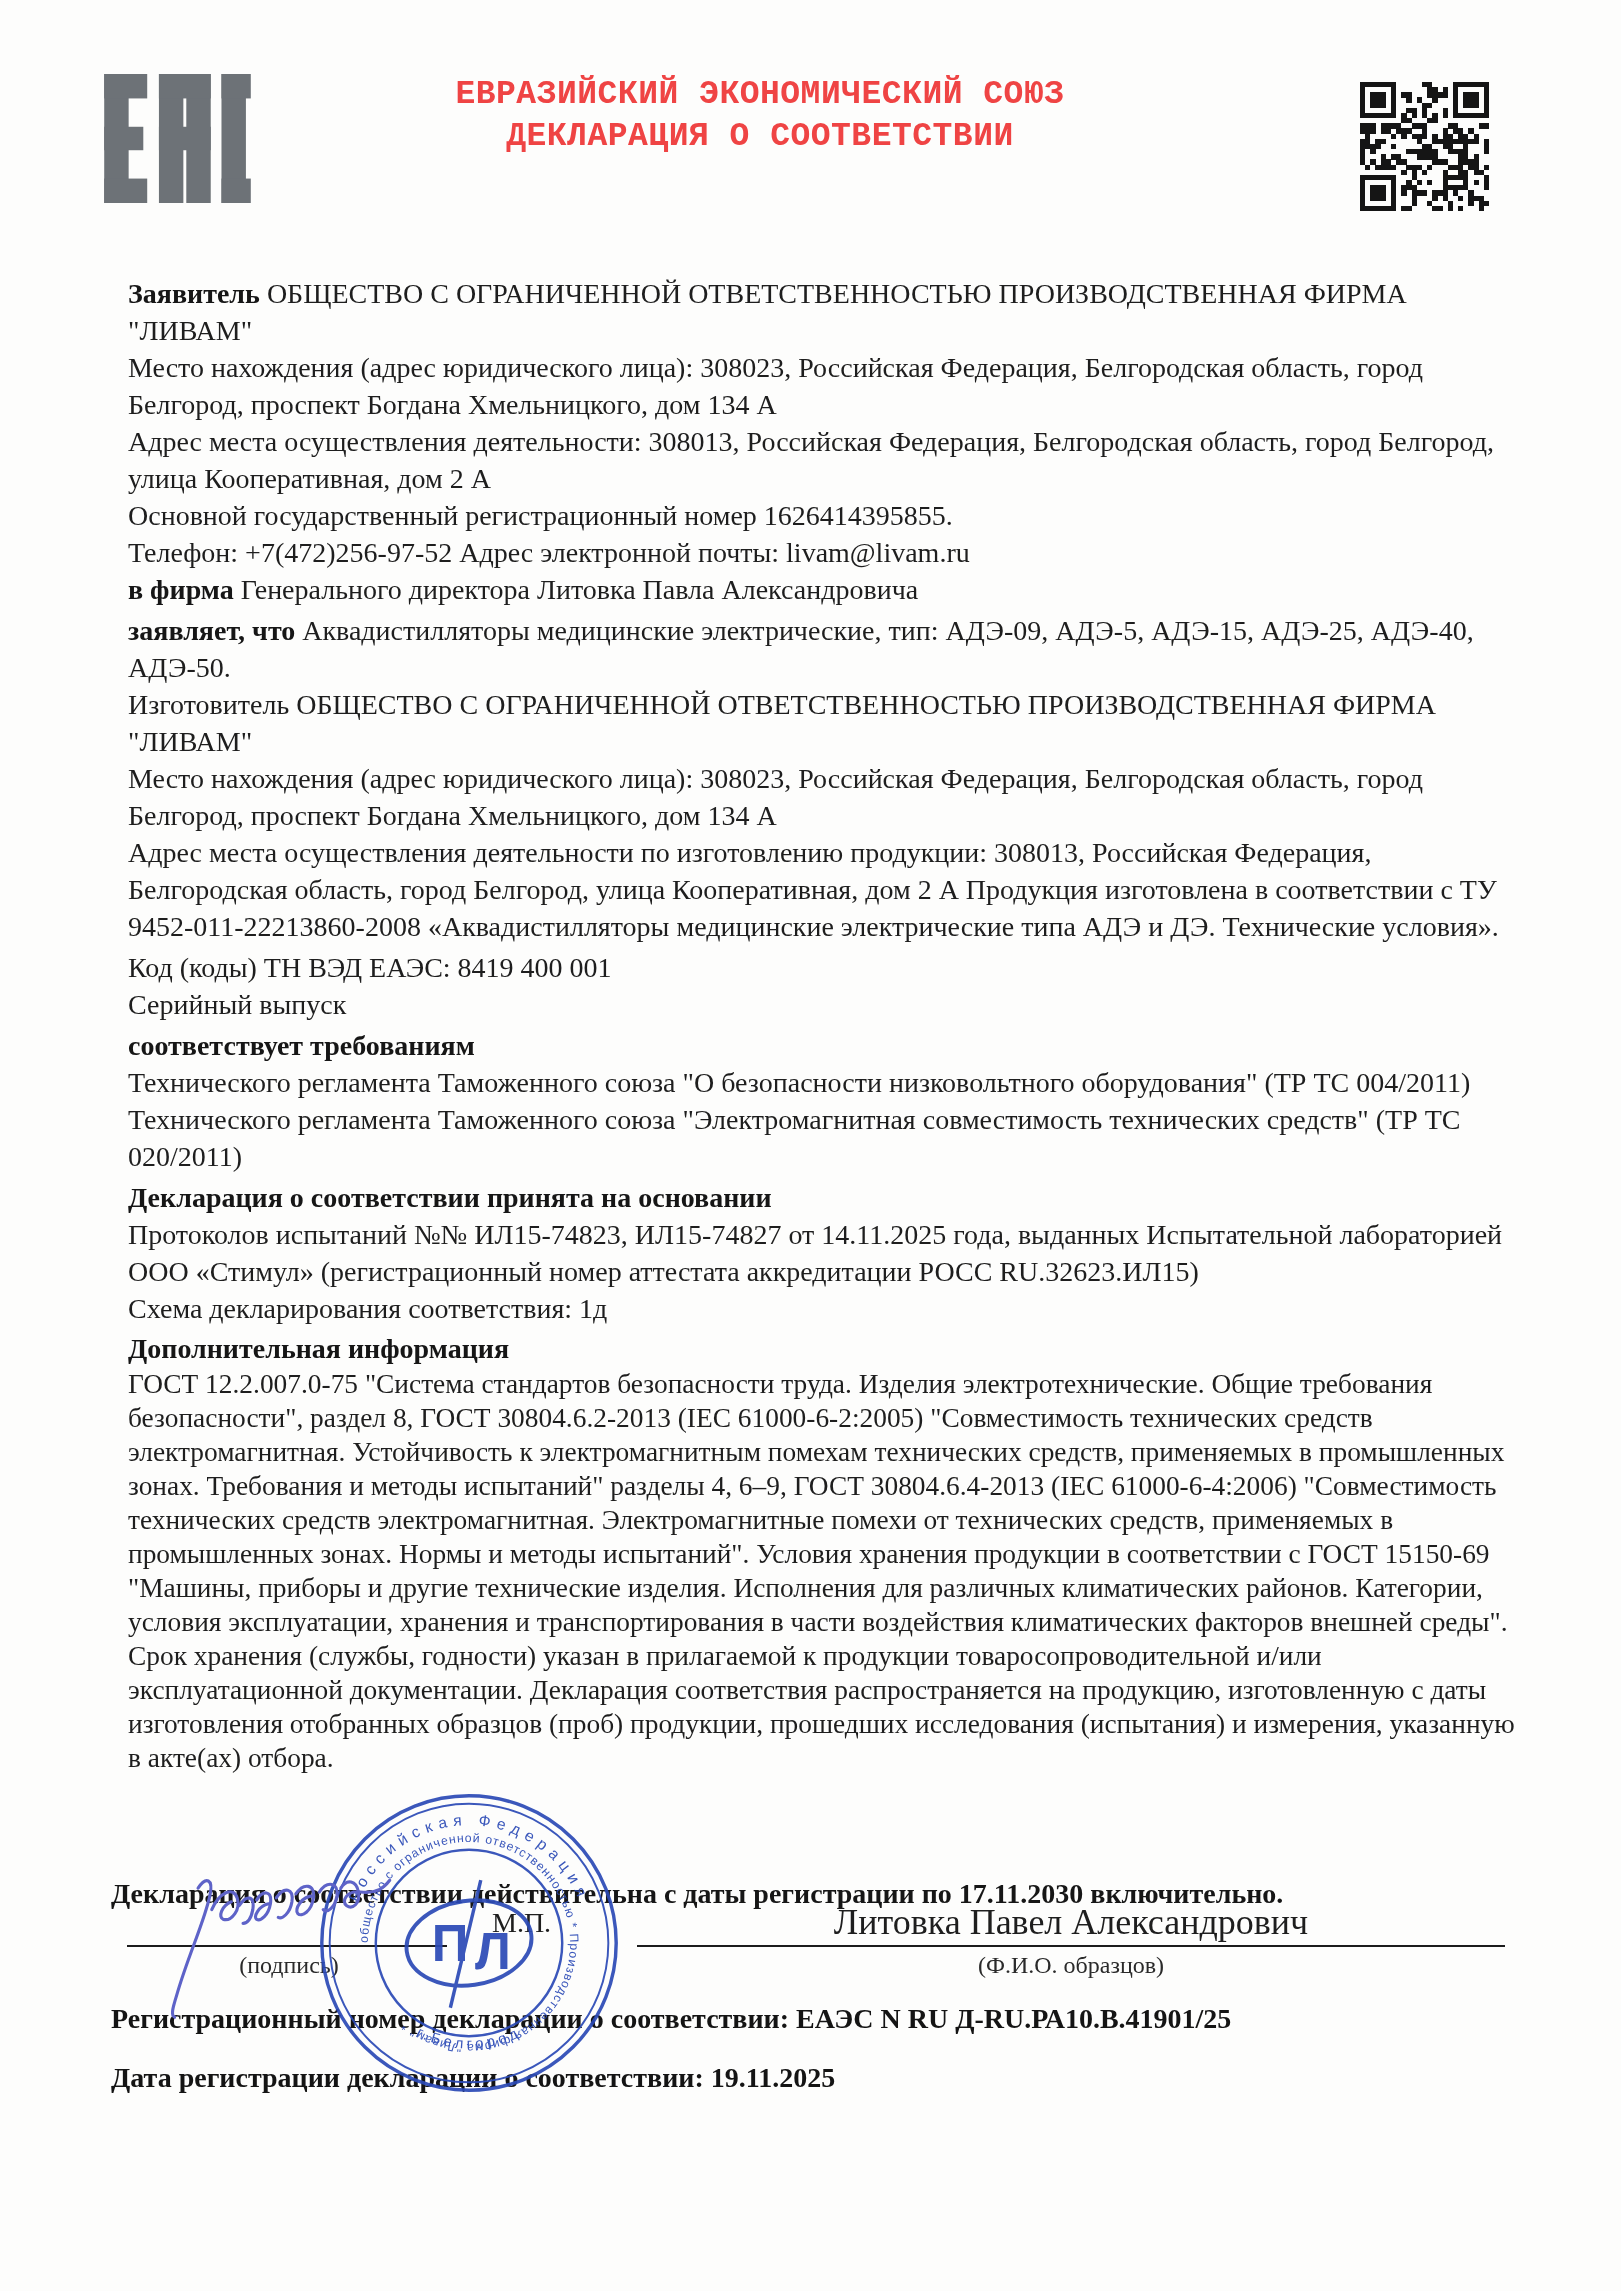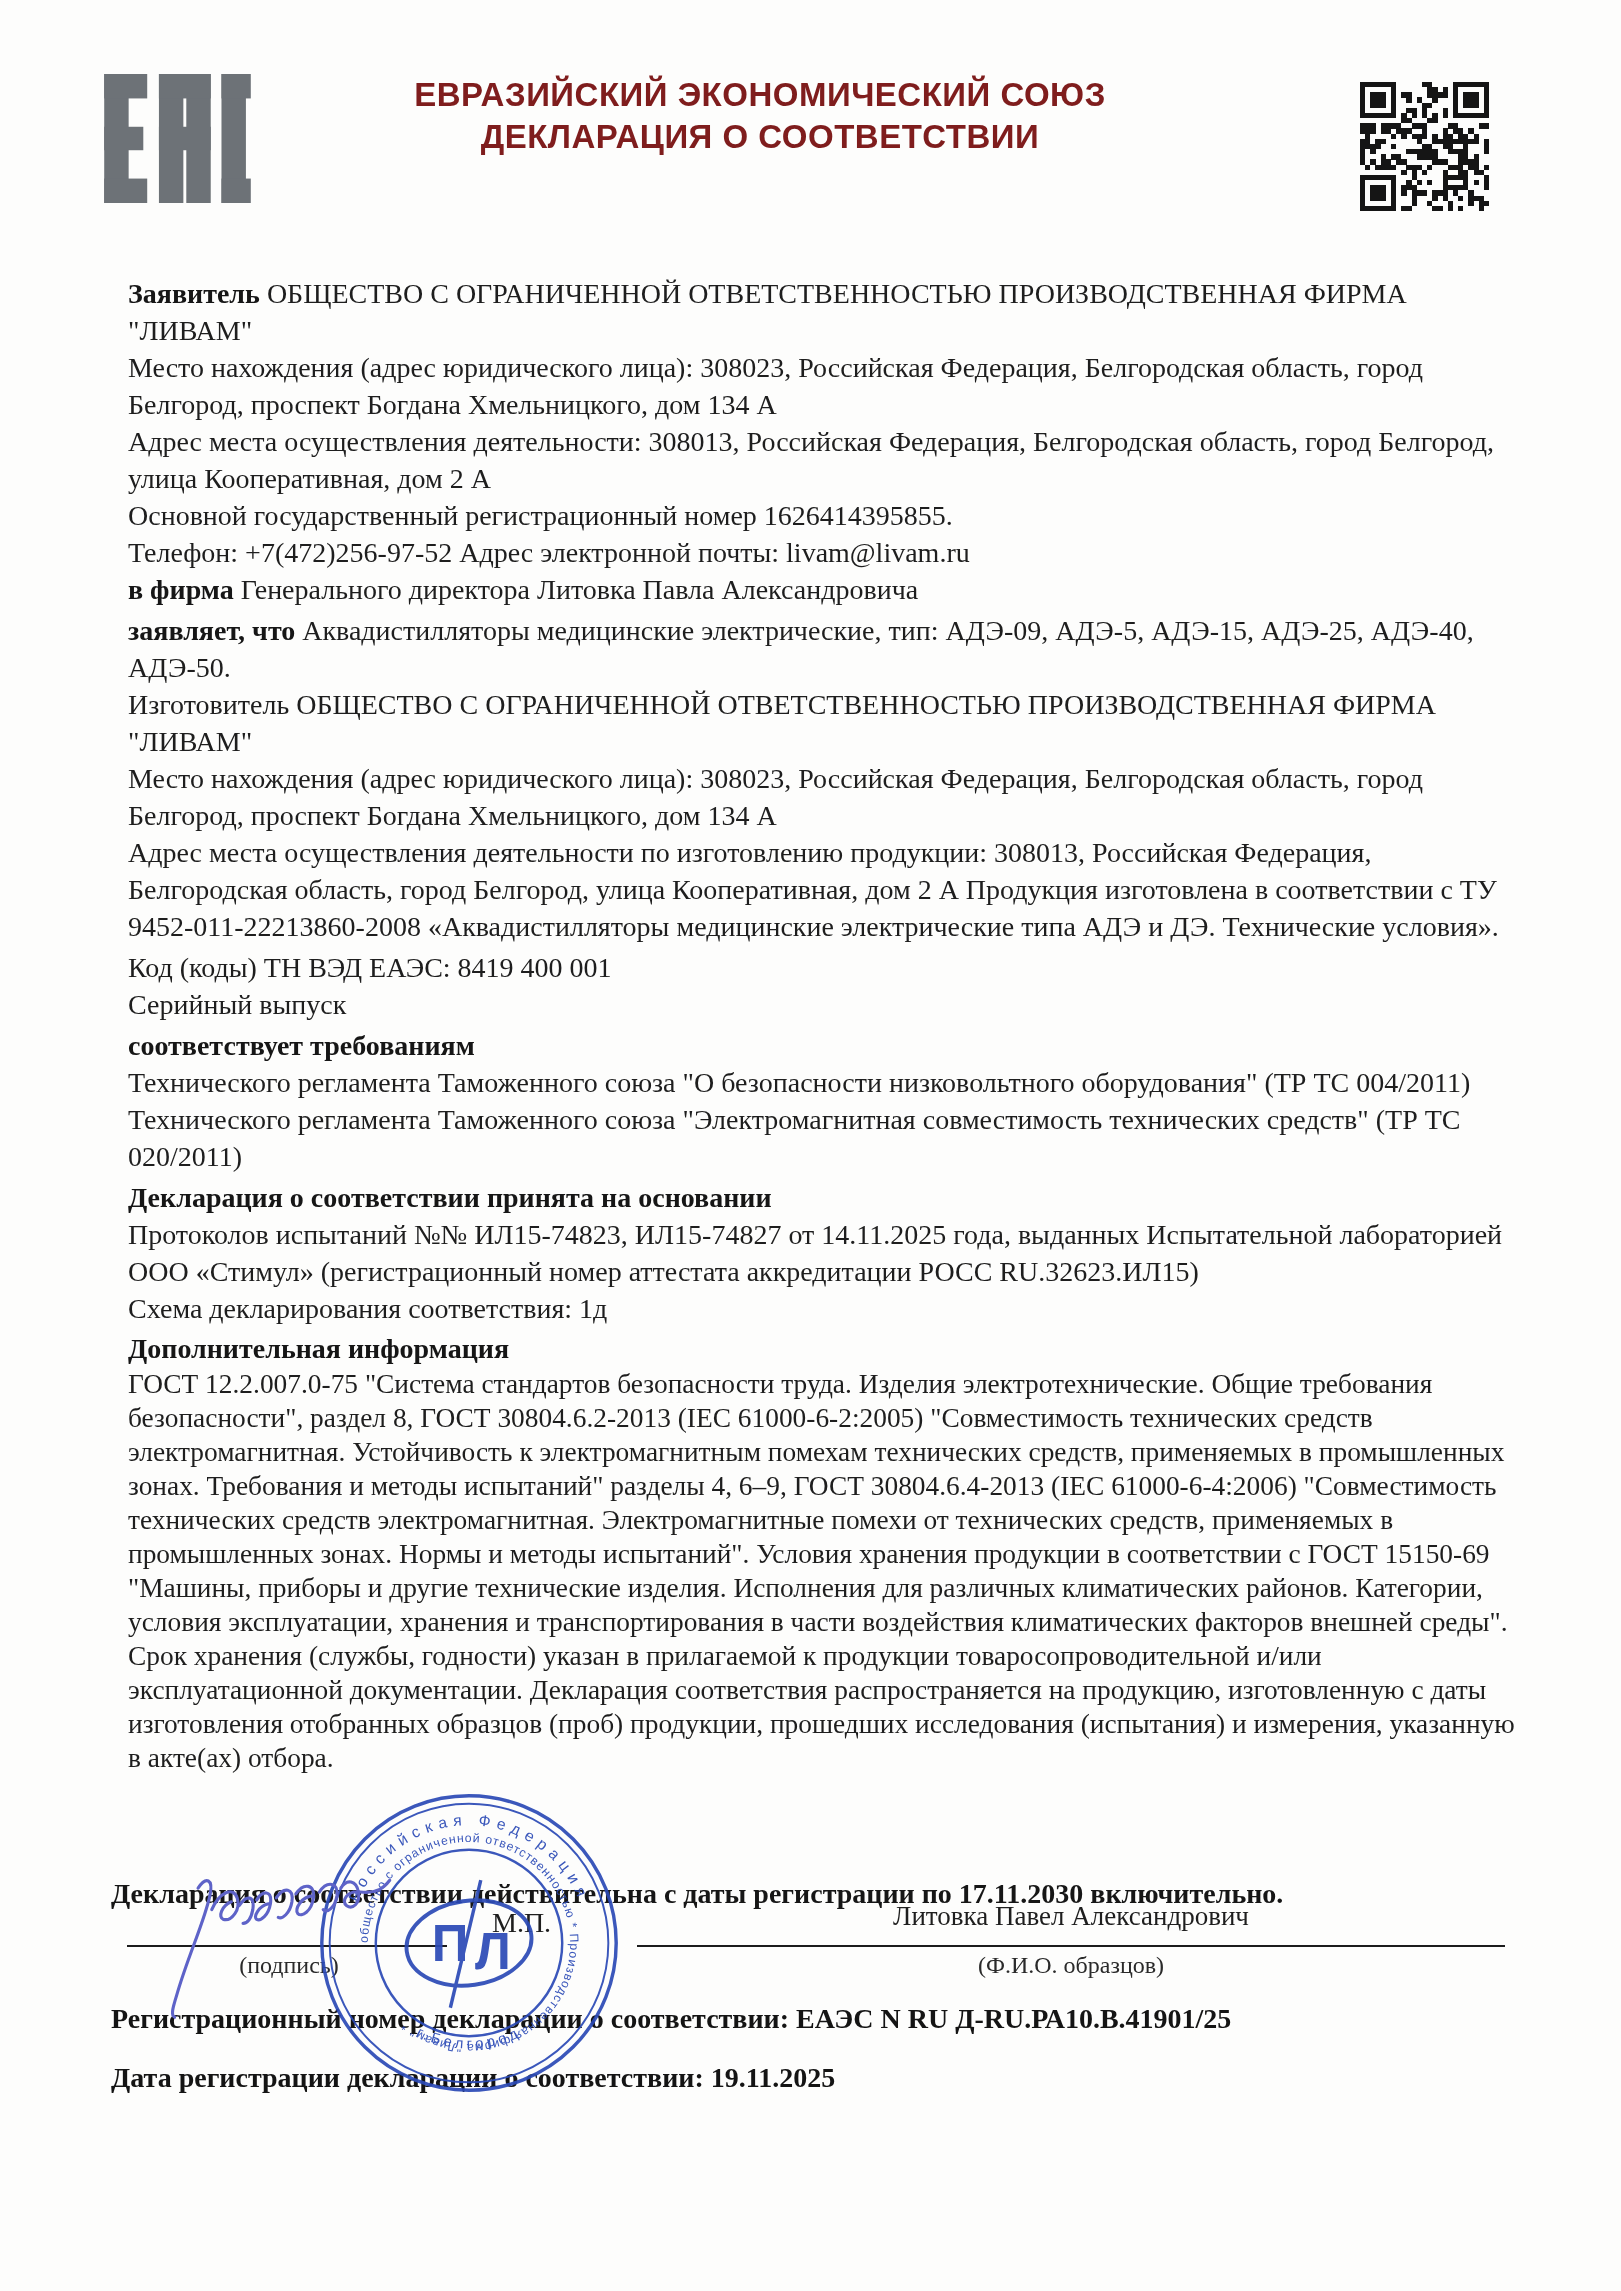--- a/index.html
+++ b/index.html
@@ -5,42 +5,42 @@
   html,body{margin:0;padding:0;}
   body{
     width:1621px;height:2292px;position:relative;background:#fdfdfc;
     font-family:"Liberation Serif", serif;color:#1e1e1e;overflow:hidden;
   }
   .page{position:absolute;inset:0;}
   
   .eac-logo{position:absolute;left:104px;top:74px;width:147px;height:129px;}
   .title{
     position:absolute;left:255px;top:74px;width:1010px;text-align:center;
-    font-family:Liberation Sans, sans-serif;font-weight:bold;
-    font-size:33px;line-height:42px;color:#7f1d1d;letter-spacing:0.5px;
+    font-family:Liberation Mono, monospace;font-weight:bold;
+    font-size:33px;line-height:42px;color:#ef4444;letter-spacing:0.5px;
   }
   .qr{position:absolute;left:1360px;top:82px;width:129px;height:129px;}
   
   .content{
     position:absolute;left:128px;top:275px;width:1406px;
     font-size:28px;line-height:37px;
   }
   .content p{margin:0;}
   .content p.gap{margin-top:3.9px;}
   .content p.gost{font-size:27.4px;line-height:34px;}
   b{font-weight:bold;color:#161616;}
   
   .valid-line{position:absolute;left:111px;top:1878px;width:1406px;font-size:28px;font-weight:bold;color:#161616;}
   .sig-rule{position:absolute;height:2px;background:#1c1c1c;}
   .rule-sign{left:127px;top:1945px;width:320px;}
   .rule-fio{left:637px;top:1945px;width:868px;}
   .cap{position:absolute;font-size:24px;color:#2a2a2a;text-align:center;}
   .cap-sign{left:191px;top:1952px;width:196px;}
   .cap-fio{left:637px;top:1952px;width:868px;}
-  .fio-name{position:absolute;left:637px;top:1901px;width:868px;text-align:center;font-size:27px;color:#1e1e1e;}
+  .fio-name{position:absolute;left:637px;top:1901px;width:868px;text-align:center;font-size:36px;color:#1e1e1e;}
   .mp{position:absolute;left:492px;top:1907px;font-size:28px;color:#1e1e1e;}
   .reg-line{position:absolute;left:111px;width:1406px;font-size:28px;font-weight:bold;color:#141414;}
   .reg-number{top:2003px;}
   .reg-date{top:2062px;}
   
   .stamp{position:absolute;left:312px;top:1786px;width:314px;height:314px;opacity:.92;}
   .autograph{position:absolute;left:137px;top:1849px;width:304px;height:176px;}
 </style>
 </head>
 <body>

